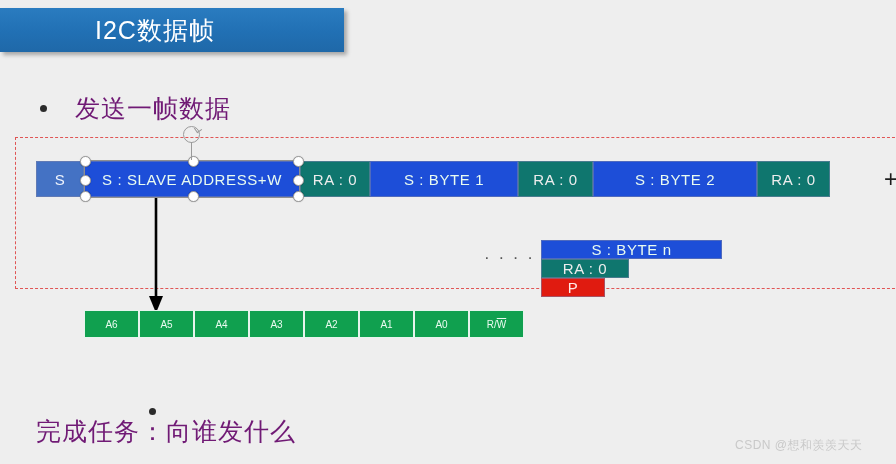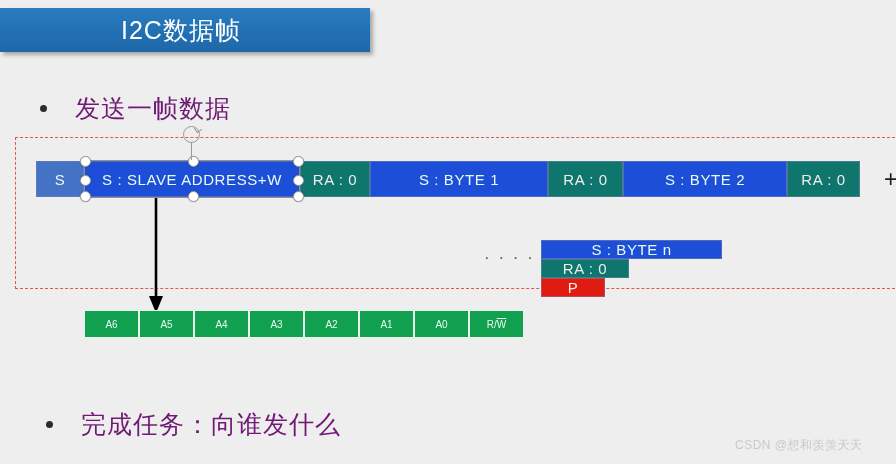--- a/index.html
+++ b/index.html
@@ -25,21 +25,20 @@
   .title-banner {
     position: absolute;
     left: 0px;
     top: 8px;
     width: 344px;
     height: 44px;
     background: linear-gradient(180deg, #2a7cc0 0%, #2170b4 55%, #1f68a8 100%);
     box-shadow: 3px 3px 4px rgba(0,0,0,0.30);
     display: flex;
     align-items: center;
-    padding-left: 26px;
   }
   .title-text {
     color: #ffffff;
     font-size: 25px;
     letter-spacing: 1px;
     margin-left: 95px;
     font-family: "Liberation Sans", sans-serif;
     white-space: nowrap;
   }
 
@@ -58,21 +57,21 @@
     margin-right: 28px;
     flex: none;
   }
   .bullet-text {
     font-size: 25px;
     letter-spacing: 1px;
     white-space: nowrap;
     font-family: "Liberation Sans", sans-serif;
   }
   #bullet-1 { left: 40px; top: 92px; }
-  #bullet-2 { left: 46px; top: 408px; }
+  #bullet-2 { left: 36px; top: 408px; flex-direction: column; }
 
   
   .dashed-region {
     position: absolute;
     left: 15px;
     top: 137px;
     width: 890px;
     height: 152px;
     border: 1.6px dashed #e05555;
     box-sizing: border-box;
@@ -238,21 +237,21 @@
     <span class="bullet-dot"></span>
     <span class="bullet-text">发送一帧数据</span>
   </div>
 
   <div class="dashed-region"></div>
 
   <div class="frame-row" id="frame-row-1">
     <div class="blk blue" style="width:48px">S</div>
     <div class="blk green" style="width:216px">S : SLAVE ADDRESS+W</div>
     <div class="blk dark" style="width:70px">RA : 0</div>
-    <div class="blk green" style="width:178px">S : BYTE 1</div>
+    <div class="blk green" style="width:148px">S : BYTE 1</div>
     <div class="blk dark" style="width:75px">RA : 0</div>
     <div class="blk green" style="width:164px">S : BYTE 2</div>
     <div class="blk dark" style="width:73px">RA : 0</div>
   </div>
 
   <div class="plus-sign">+</div>
 
   <div class="selected-shape">
     <div class="handle" style="left:-5px; top:-5px;"></div>
     <div class="handle" style="left:-5px; top:14px;"></div>

